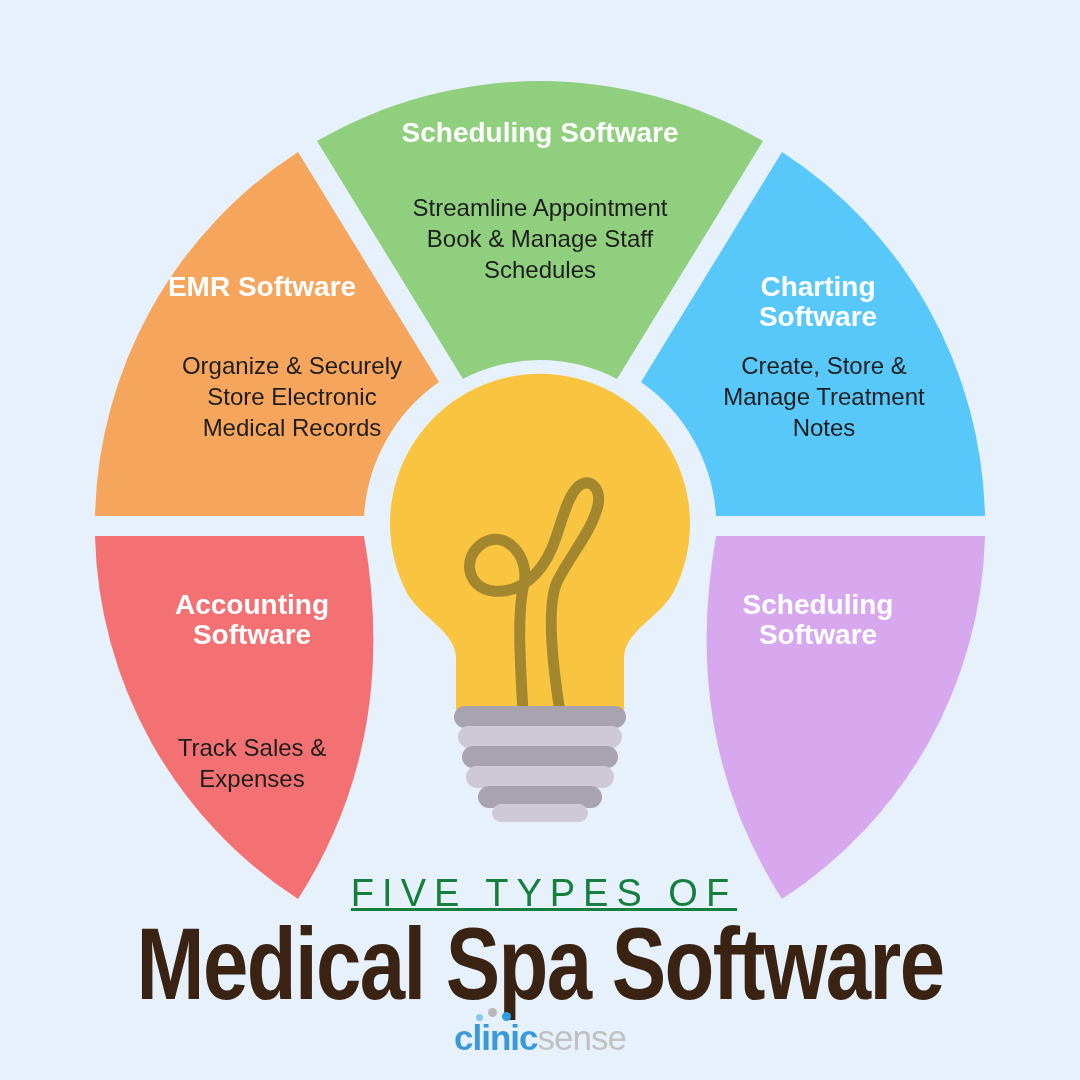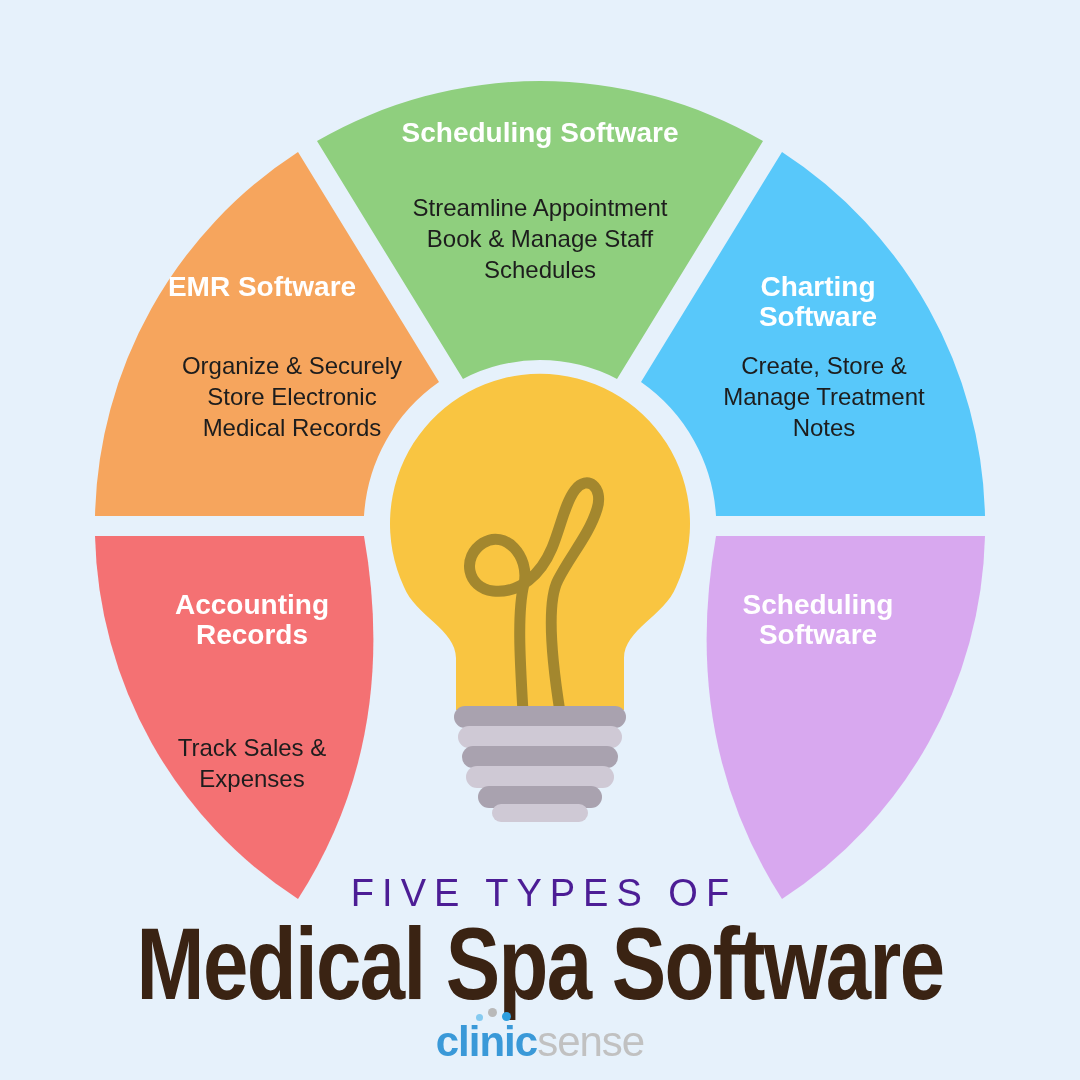--- a/index.html
+++ b/index.html
@@ -25,30 +25,31 @@
   #t-charting   { left:718px; top:272px; width:200px; }
   #d-charting   { left:700px; top:350px; width:248px; }
   #t-accounting { left:127px; top:590px; width:250px; }
   #d-accounting { left:127px; top:692px; width:250px;margin-top:40px; }
   #t-marketing  { left:718px; top:590px; width:200px; }
   #d-marketing  { left:688px; top:664px; width:240px; }
 
   .kicker {
     position:absolute; top:872px; left:0; width:1080px; text-align:center;
     font-size:38px; font-weight:400; letter-spacing:8px; text-indent:8px;
-    color:#4c1d95;
+    color:#15803d;
+    text-decoration:underline;
   }
   .headline {
     position:absolute; top:906px; left:0; width:1080px; text-align:center;
     font-size:102px; font-weight:700; letter-spacing:-2px;
     color:#3a2313; transform:scaleX(0.8);
   }
   .logo {
     position:absolute; top:1018px; left:0; width:1080px; text-align:center;
-    font-size:42px; letter-spacing:-1px;
+    font-size:35px; letter-spacing:-1px;
   }
   .logo .p1 { color:#3a99d8; font-weight:700; }
   .logo .p2 { color:#c1c1c1; font-weight:400; }
   .logo-dot { position:absolute; border-radius:50%; }
   #logo-dot-1 { left:476px; top:1014px; width:7px;  height:7px;  background:#85caf0; }
   #logo-dot-2 { left:488px; top:1008px; width:9px;  height:9px;  background:#b9b9b9; }
   #logo-dot-3 { left:502px; top:1012px; width:9px;  height:9px;  background:#2d9fe0; }
 </style>
 </head>
 <body>
@@ -77,21 +78,21 @@
 
   <h2 class="seg-title" id="t-scheduling">Scheduling Software</h2>
   <p class="seg-desc" id="d-scheduling">Streamline Appointment Book &amp; Manage Staff Schedules</p>
 
   <h2 class="seg-title" id="t-emr">EMR Software</h2>
   <p class="seg-desc" id="d-emr">Organize &amp; Securely Store Electronic Medical Records</p>
 
   <h2 class="seg-title" id="t-charting">Charting Software</h2>
   <p class="seg-desc" id="d-charting">Create, Store &amp; Manage Treatment Notes</p>
 
-  <h2 class="seg-title" id="t-accounting">Accounting Records</h2>
+  <h2 class="seg-title" id="t-accounting">Accounting Software</h2>
   <p class="seg-desc" id="d-accounting">Track Sales &amp; Expenses</p>
 
   <h2 class="seg-title" id="t-marketing">Scheduling Software</h2>
 
   <div class="kicker">FIVE TYPES OF</div>
   <div class="headline">Medical Spa Software</div>
 
   <div class="logo">
     <span class="p1">clinic</span><span class="p2">sense</span>
   </div>

